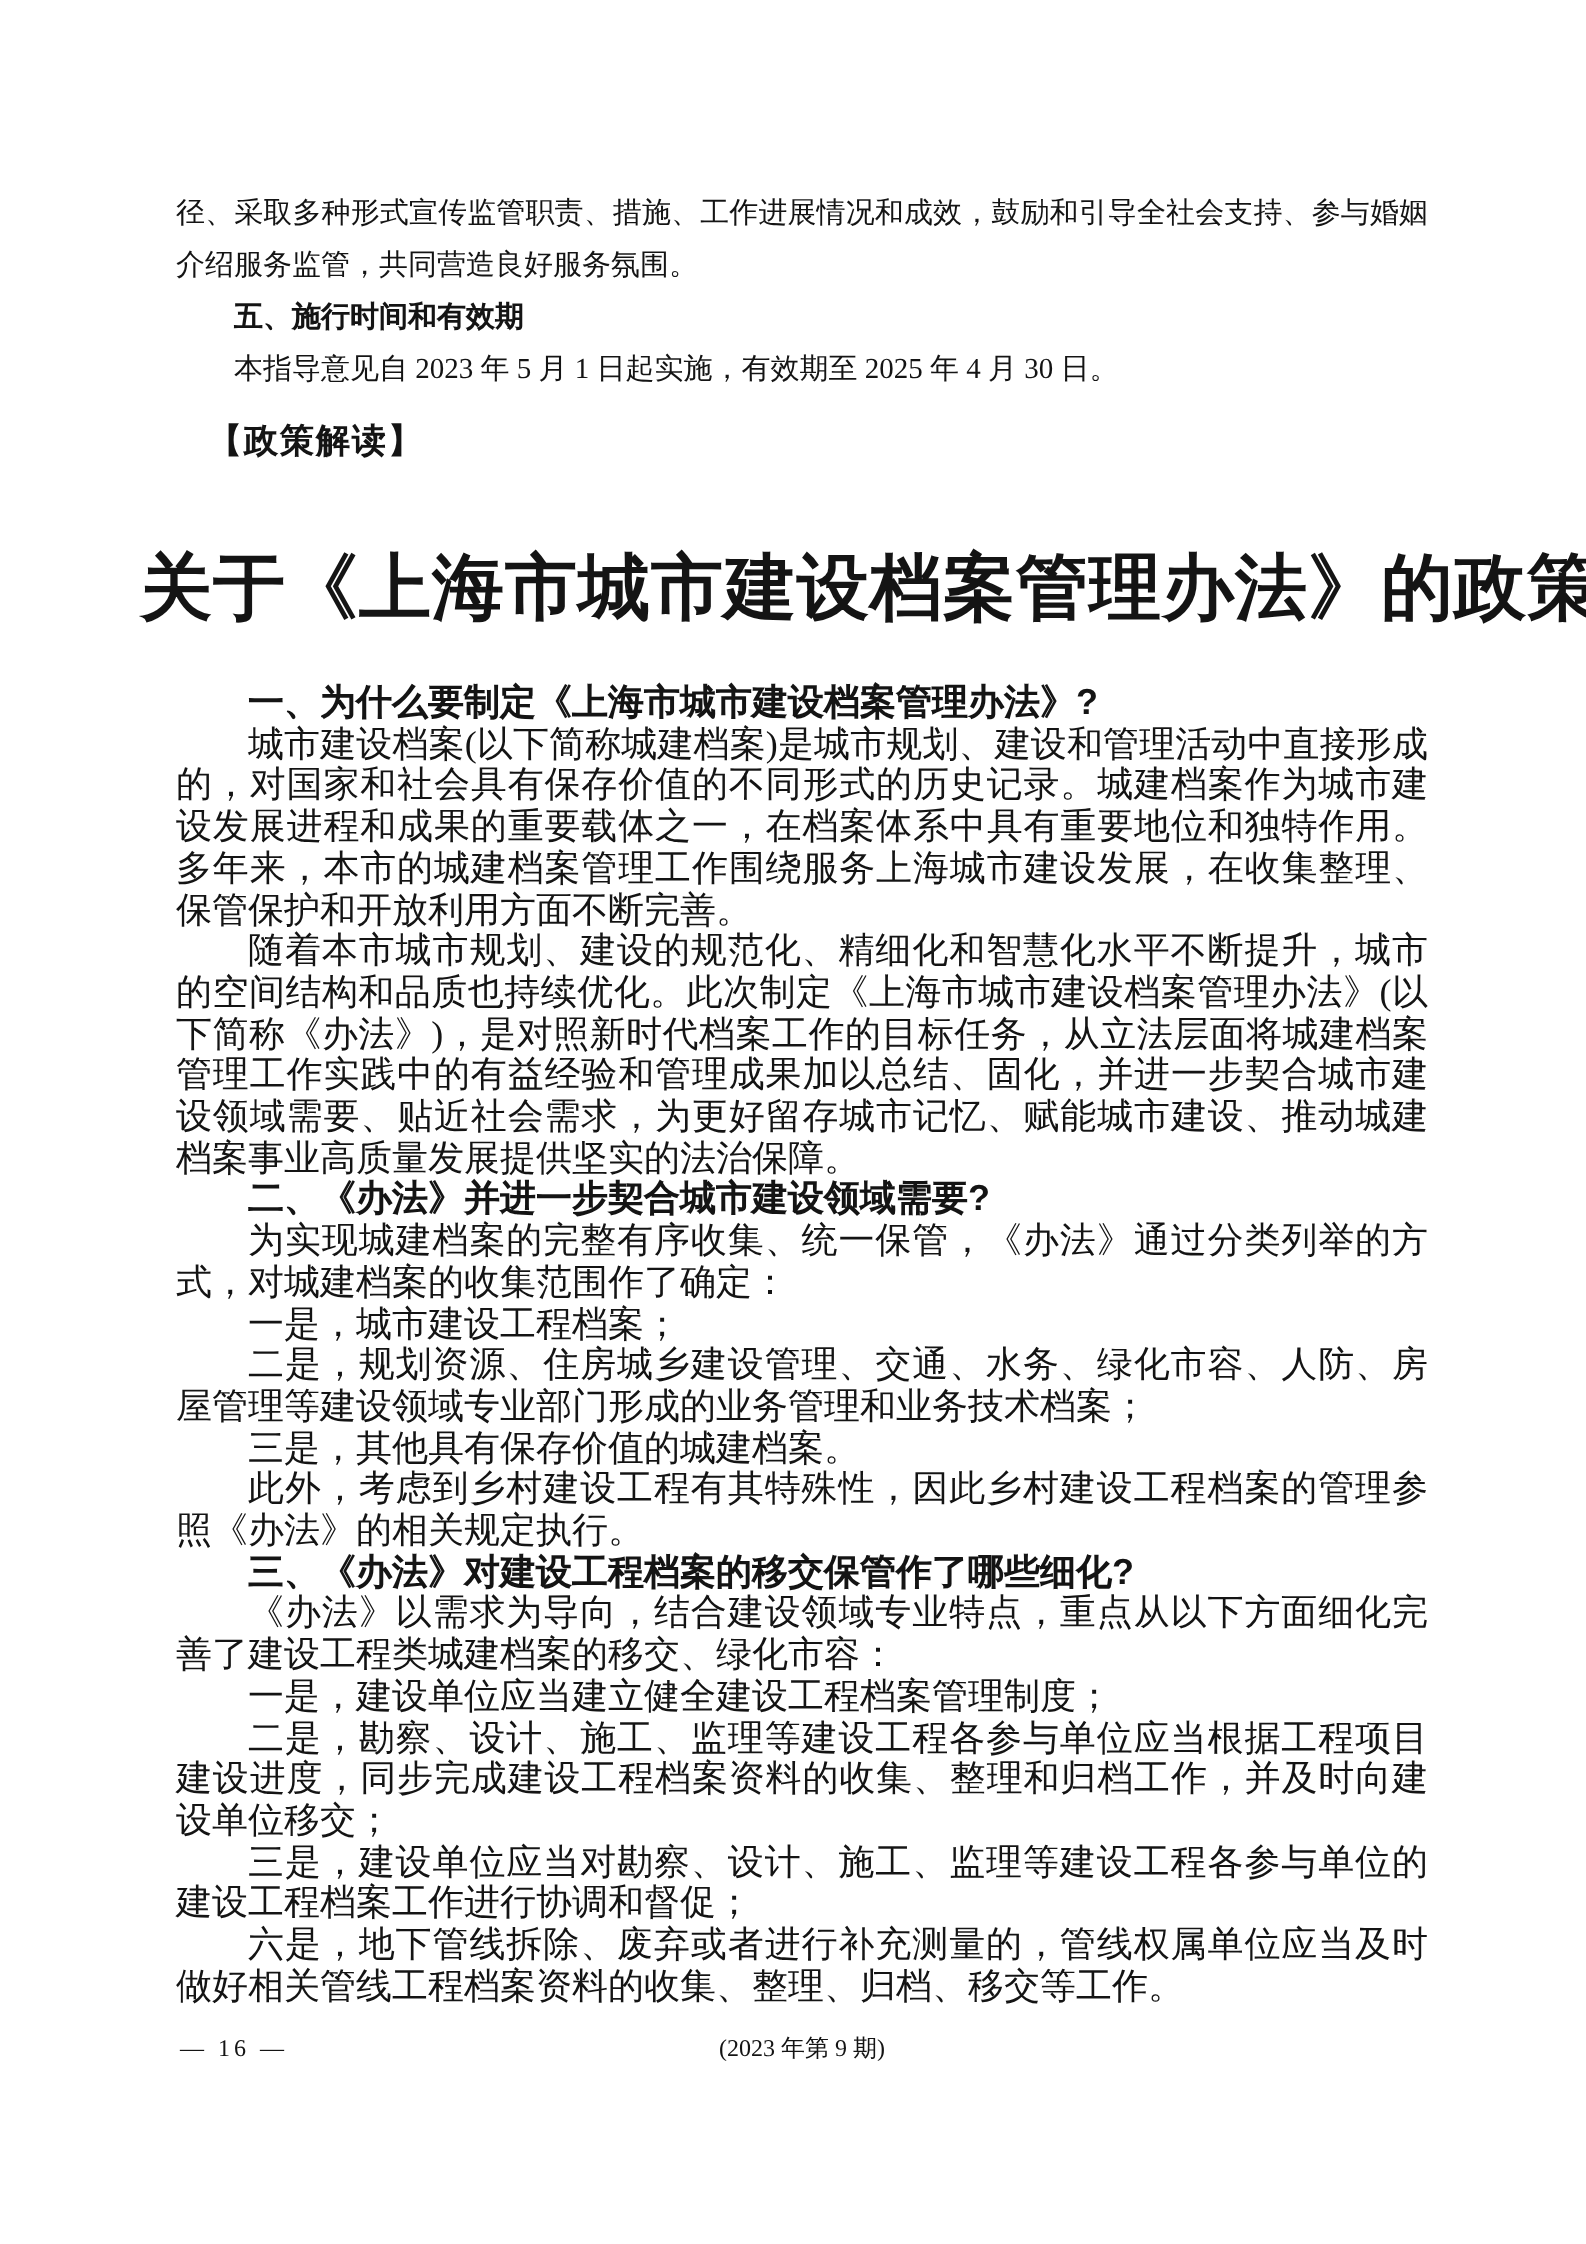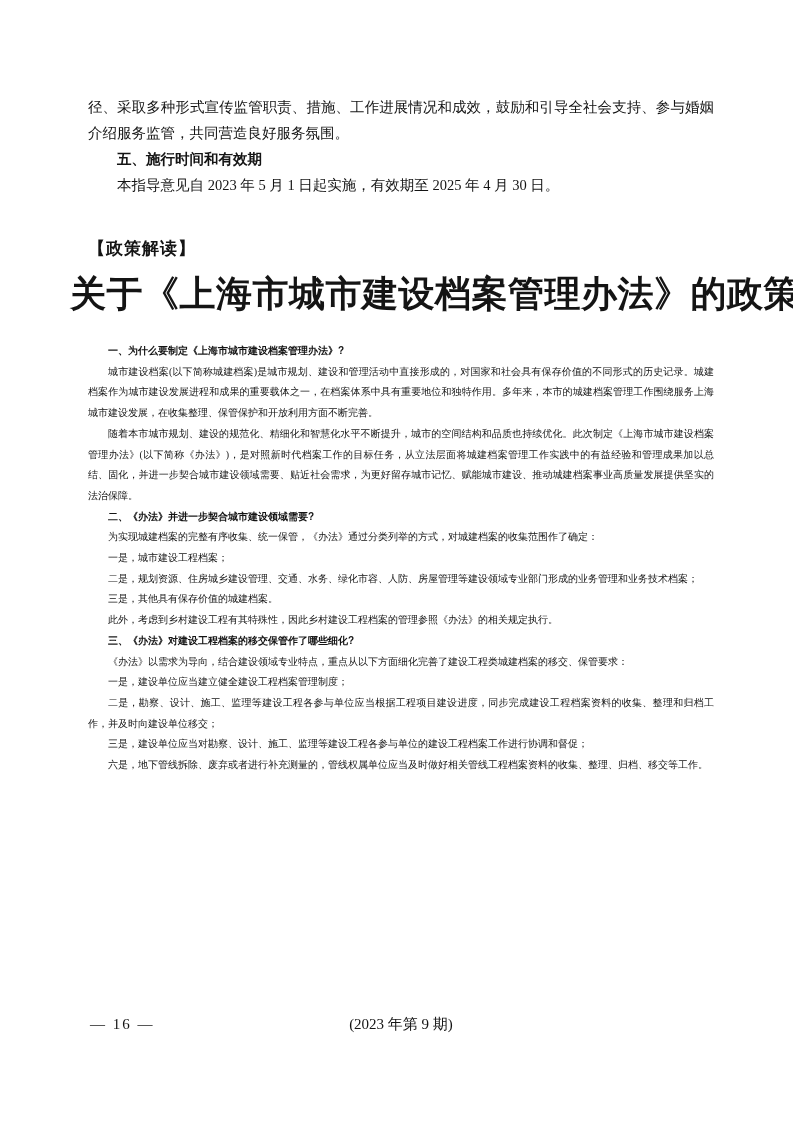--- a/index.html
+++ b/index.html
@@ -31,27 +31,26 @@
     font-family: "Liberation Sans", "DejaVu Sans", sans-serif;
     font-weight: bold;
     text-indent: 2em;
     text-align: left;
   }
   .prev-body { text-indent: 2em; }
 
   
   .section-marker {
     position: absolute;
-    left: 88px;
+    left: 104px;
     top: 209px;
     font-family: "Liberation Sans", "DejaVu Sans", sans-serif;
     font-weight: bold;
     font-size: 17px;
     letter-spacing: 1px;
-    margin-top: 28px;
   }
 
   
   .article-title {
     position: absolute;
     left: 70px;
     top: 270px;
     width: 660px;
     text-align: center;
     font-family: "Liberation Serif", "DejaVu Serif", serif;
@@ -60,41 +59,41 @@
     letter-spacing: 0.5px;
     white-space: nowrap;
   }
 
   
   .article-body {
     position: absolute;
     left: 88px;
     top: 341px;
     width: 626px;
-    font-size: 10px;
+    font-size: 18px;
     line-height: 20.7px;
     text-align: justify;
     text-justify: inter-ideograph;
   }
   .qa-heading {
     font-family: "Liberation Sans", "DejaVu Sans", sans-serif;
     font-weight: bold;
     text-indent: 2em;
     text-align: left;
   }
   .body-para { text-indent: 2em; }
 
   
   .footer {
     position: absolute;
     left: 88px;
     top: 1013px;
     width: 626px;
     height: 22px;
-    font-size: 15px;
+    font-size: 12px;
     line-height: 22px;
   }
   .page-number {
     position: absolute;
     left: 2px;
     top: 0;
     letter-spacing: 2px;
   }
   .issue-label {
     display: block;
@@ -120,21 +119,21 @@
     <p class="qa-heading">一、为什么要制定《上海市城市建设档案管理办法》?</p>
     <p class="body-para">城市建设档案(以下简称城建档案)是城市规划、建设和管理活动中直接形成的，对国家和社会具有保存价值的不同形式的历史记录。城建档案作为城市建设发展进程和成果的重要载体之一，在档案体系中具有重要地位和独特作用。多年来，本市的城建档案管理工作围绕服务上海城市建设发展，在收集整理、保管保护和开放利用方面不断完善。</p>
     <p class="body-para">随着本市城市规划、建设的规范化、精细化和智慧化水平不断提升，城市的空间结构和品质也持续优化。此次制定《上海市城市建设档案管理办法》(以下简称《办法》)，是对照新时代档案工作的目标任务，从立法层面将城建档案管理工作实践中的有益经验和管理成果加以总结、固化，并进一步契合城市建设领域需要、贴近社会需求，为更好留存城市记忆、赋能城市建设、推动城建档案事业高质量发展提供坚实的法治保障。</p>
     <p class="qa-heading">二、《办法》并进一步契合城市建设领域需要?</p>
     <p class="body-para">为实现城建档案的完整有序收集、统一保管，《办法》通过分类列举的方式，对城建档案的收集范围作了确定：</p>
     <p class="body-para">一是，城市建设工程档案；</p>
     <p class="body-para">二是，规划资源、住房城乡建设管理、交通、水务、绿化市容、人防、房屋管理等建设领域专业部门形成的业务管理和业务技术档案；</p>
     <p class="body-para">三是，其他具有保存价值的城建档案。</p>
     <p class="body-para">此外，考虑到乡村建设工程有其特殊性，因此乡村建设工程档案的管理参照《办法》的相关规定执行。</p>
     <p class="qa-heading">三、《办法》对建设工程档案的移交保管作了哪些细化?</p>
-    <p class="body-para">《办法》以需求为导向，结合建设领域专业特点，重点从以下方面细化完善了建设工程类城建档案的移交、保管要求：</p>
+    <p class="body-para">《办法》以需求为导向，结合建设领域专业特点，重点从以下方面细化完善了建设工程类城建档案的移交、绿化市容：</p>
     <p class="body-para">一是，建设单位应当建立健全建设工程档案管理制度；</p>
     <p class="body-para">二是，勘察、设计、施工、监理等建设工程各参与单位应当根据工程项目建设进度，同步完成建设工程档案资料的收集、整理和归档工作，并及时向建设单位移交；</p>
     <p class="body-para">三是，建设单位应当对勘察、设计、施工、监理等建设工程各参与单位的建设工程档案工作进行协调和督促；</p>
     <p class="body-para">六是，地下管线拆除、废弃或者进行补充测量的，管线权属单位应当及时做好相关管线工程档案资料的收集、整理、归档、移交等工作。</p>
   </div>
 
   <div class="footer">
     <span class="page-number">— 16 —</span>
     <span class="issue-label">(2023 年第 9 期)</span>
   </div>

